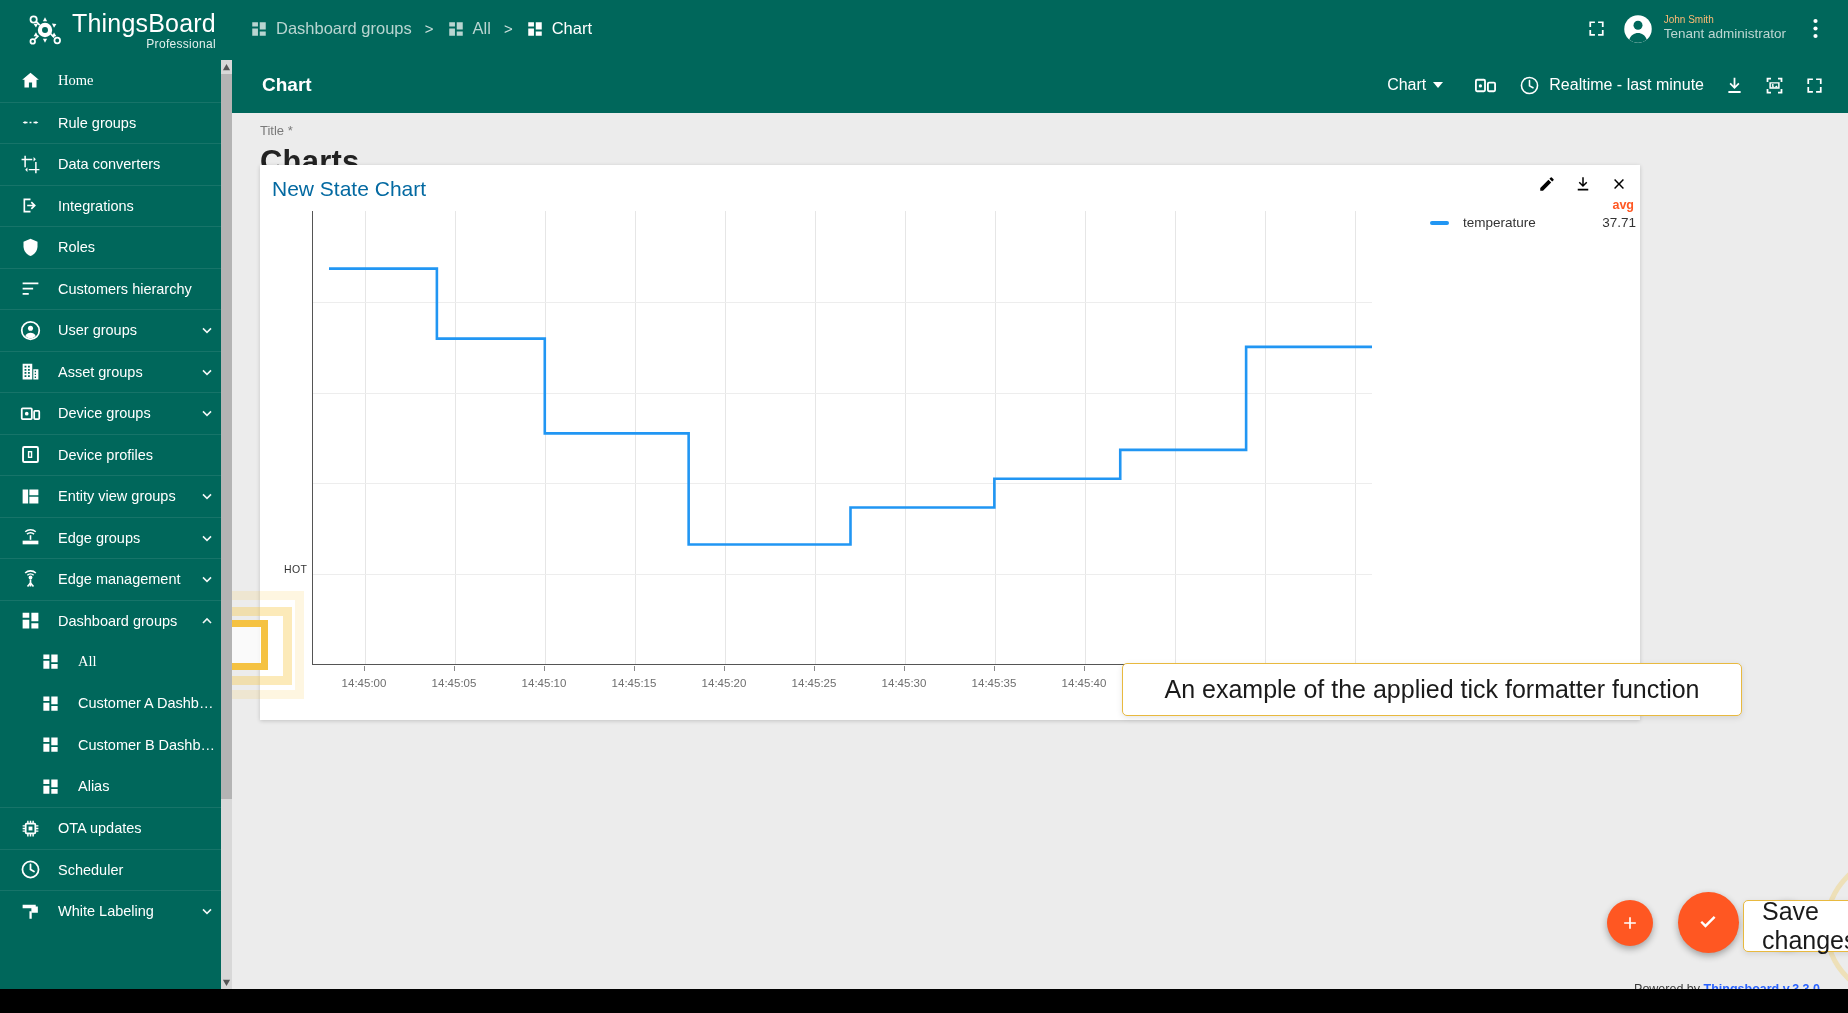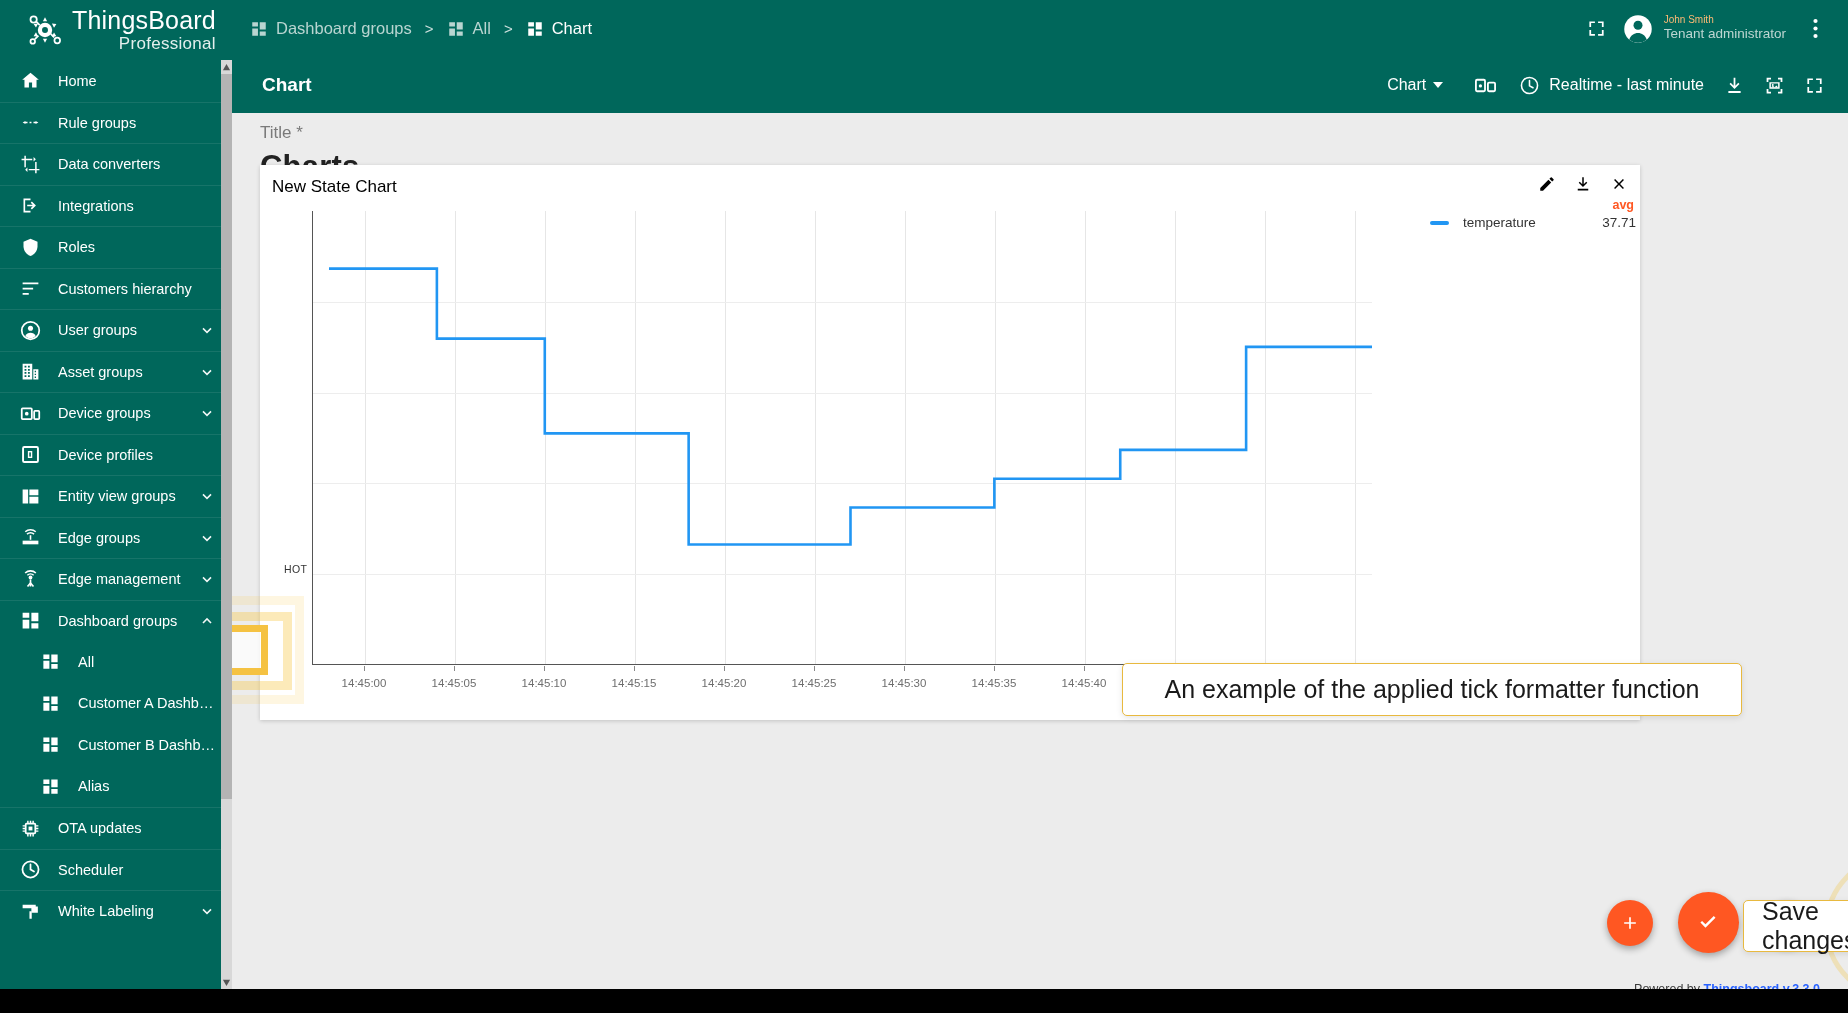--- a/index.html
+++ b/index.html
@@ -13,30 +13,30 @@
 
   
   #sidebar {
     position: absolute; left: 0; top: 0; width: 232px; height: 1013px;
     background: #00675b; color: #fff; overflow: hidden;
   }
   .brand { height: 60px; display: flex; align-items: center; padding-left: 24px; }
   .brand-logo { width: 42px; height: 42px; flex: none; }
   .brand-text { margin-left: 6px; line-height: 1; }
   .brand-title { font-size: 25px; font-weight: 400; letter-spacing: .2px; color: #fff; }
-  .brand-sub { font-size: 17px; color: #e3efed; text-align: right; margin-top: 2px; letter-spacing: .3px; }
+  .brand-sub { font-size: 12px; color: #e3efed; text-align: right; margin-top: 2px; letter-spacing: .3px; }
 
   .nav { position: absolute; top: 60px; left: 0; right: 0; bottom: 0; overflow: hidden; }
   .nav-item {
     position: relative; display: flex; align-items: center;
     height: 41.5px; padding-left: 18px; padding-right: 16px;
     border-top: 1px solid rgba(255,255,255,0.09);
     font-size: 14.5px; color: #ffffff; cursor: pointer; white-space: nowrap;
   }
-  .nav-item:first-child { border-top: none; }
+  .nav-item:first-child { border-top: none; font-family: Liberation Serif, serif; }
   .nav-item .ico { width: 24px; height: 24px; flex: none; display: flex; align-items: center; justify-content: center; margin-right: 16px; }
   .nav-item .ico svg { width: 21px; height: 21px; fill: #ffffff; }
   .nav-item.sub { padding-left: 38px; border-top: none; }
   .nav-item.sub .ico svg { width: 19px; height: 19px; }
   .nav-label { flex: 1 1 auto; overflow: hidden; text-overflow: ellipsis; }
   .chev { width: 18px; height: 18px; flex: none; fill: #ffffff; opacity: .95; }
   .group-children { background: rgba(0,0,0,0.0); }
 
   .sb-track {
     position: absolute; right: 0px; top: 60px; width: 11px; bottom: 0;
@@ -74,29 +74,29 @@
   .dash-title { font-size: 19px; font-weight: bold; color: #fff; }
   .dashbar-right { margin-left: auto; display: flex; align-items: center; }
   .state-sel { display:flex; align-items:center; font-size: 16px; color:#fff; cursor:pointer; margin-right: 22px; }
   .caret { width:0;height:0;border-left:5px solid transparent;border-right:5px solid transparent;border-top:6px solid #fff;margin-left:7px; }
   .time-btn { display:flex; align-items:center; font-size:16px; color:#fff; cursor:pointer; margin: 0 10px 0 14px; }
   .time-btn svg { margin-right: 9px; }
 
   
   #content { position: absolute; left: 232px; top: 113px; right: 0; bottom: 0; background: #ececec; overflow: hidden; }
   .title-block { padding: 10px 0 0 28px; }
-  .title-label { font-size: 17px; color: #7a7a7a; }
+  .title-label { font-size: 13px; color: #7a7a7a; }
   .title-value { font-size: 31px; font-weight: bold; color: #222; margin-top: 6px; letter-spacing: .2px; }
 
   .widget {
     position: absolute; left: 28px; top: 52px; width: 1380px; height: 555px;
     background: #fff; box-shadow: 0 1px 4px rgba(0,0,0,.18);
   }
   .widget-head { position:relative; height: 44px; }
-  .widget-title { position:absolute; left: 12px; top: 12px; font-size: 17px; color: #000000; }
+  .widget-title { position:absolute; left: 12px; top: 12px; font-size: 21px; color: #0369a1; }
   .widget-actions { position:absolute; right: 10px; top: 8px; display:flex; align-items:center; gap: 14px; }
   .wa { width: 22px; height: 22px; display:flex; align-items:center; justify-content:center; cursor:pointer; }
 
   .legend { position:absolute; right: 0; top: 33px; width: 210px; font-size: 13px; }
   .legend-avg { text-align: right; color: #ff5722; font-weight: bold; font-size: 12.5px; padding-right: 6px; }
   .legend-row { display:flex; align-items:center; margin-top: 3px; }
   .legend-dash { width: 19px; height: 4px; background: #2196f3; border-radius: 2px; flex:none; }
   .legend-name { margin-left: 14px; color: #333; font-size: 13.5px; }
   .legend-val { margin-left: auto; color: #333; font-size: 13.5px; padding-right: 4px; }
 

